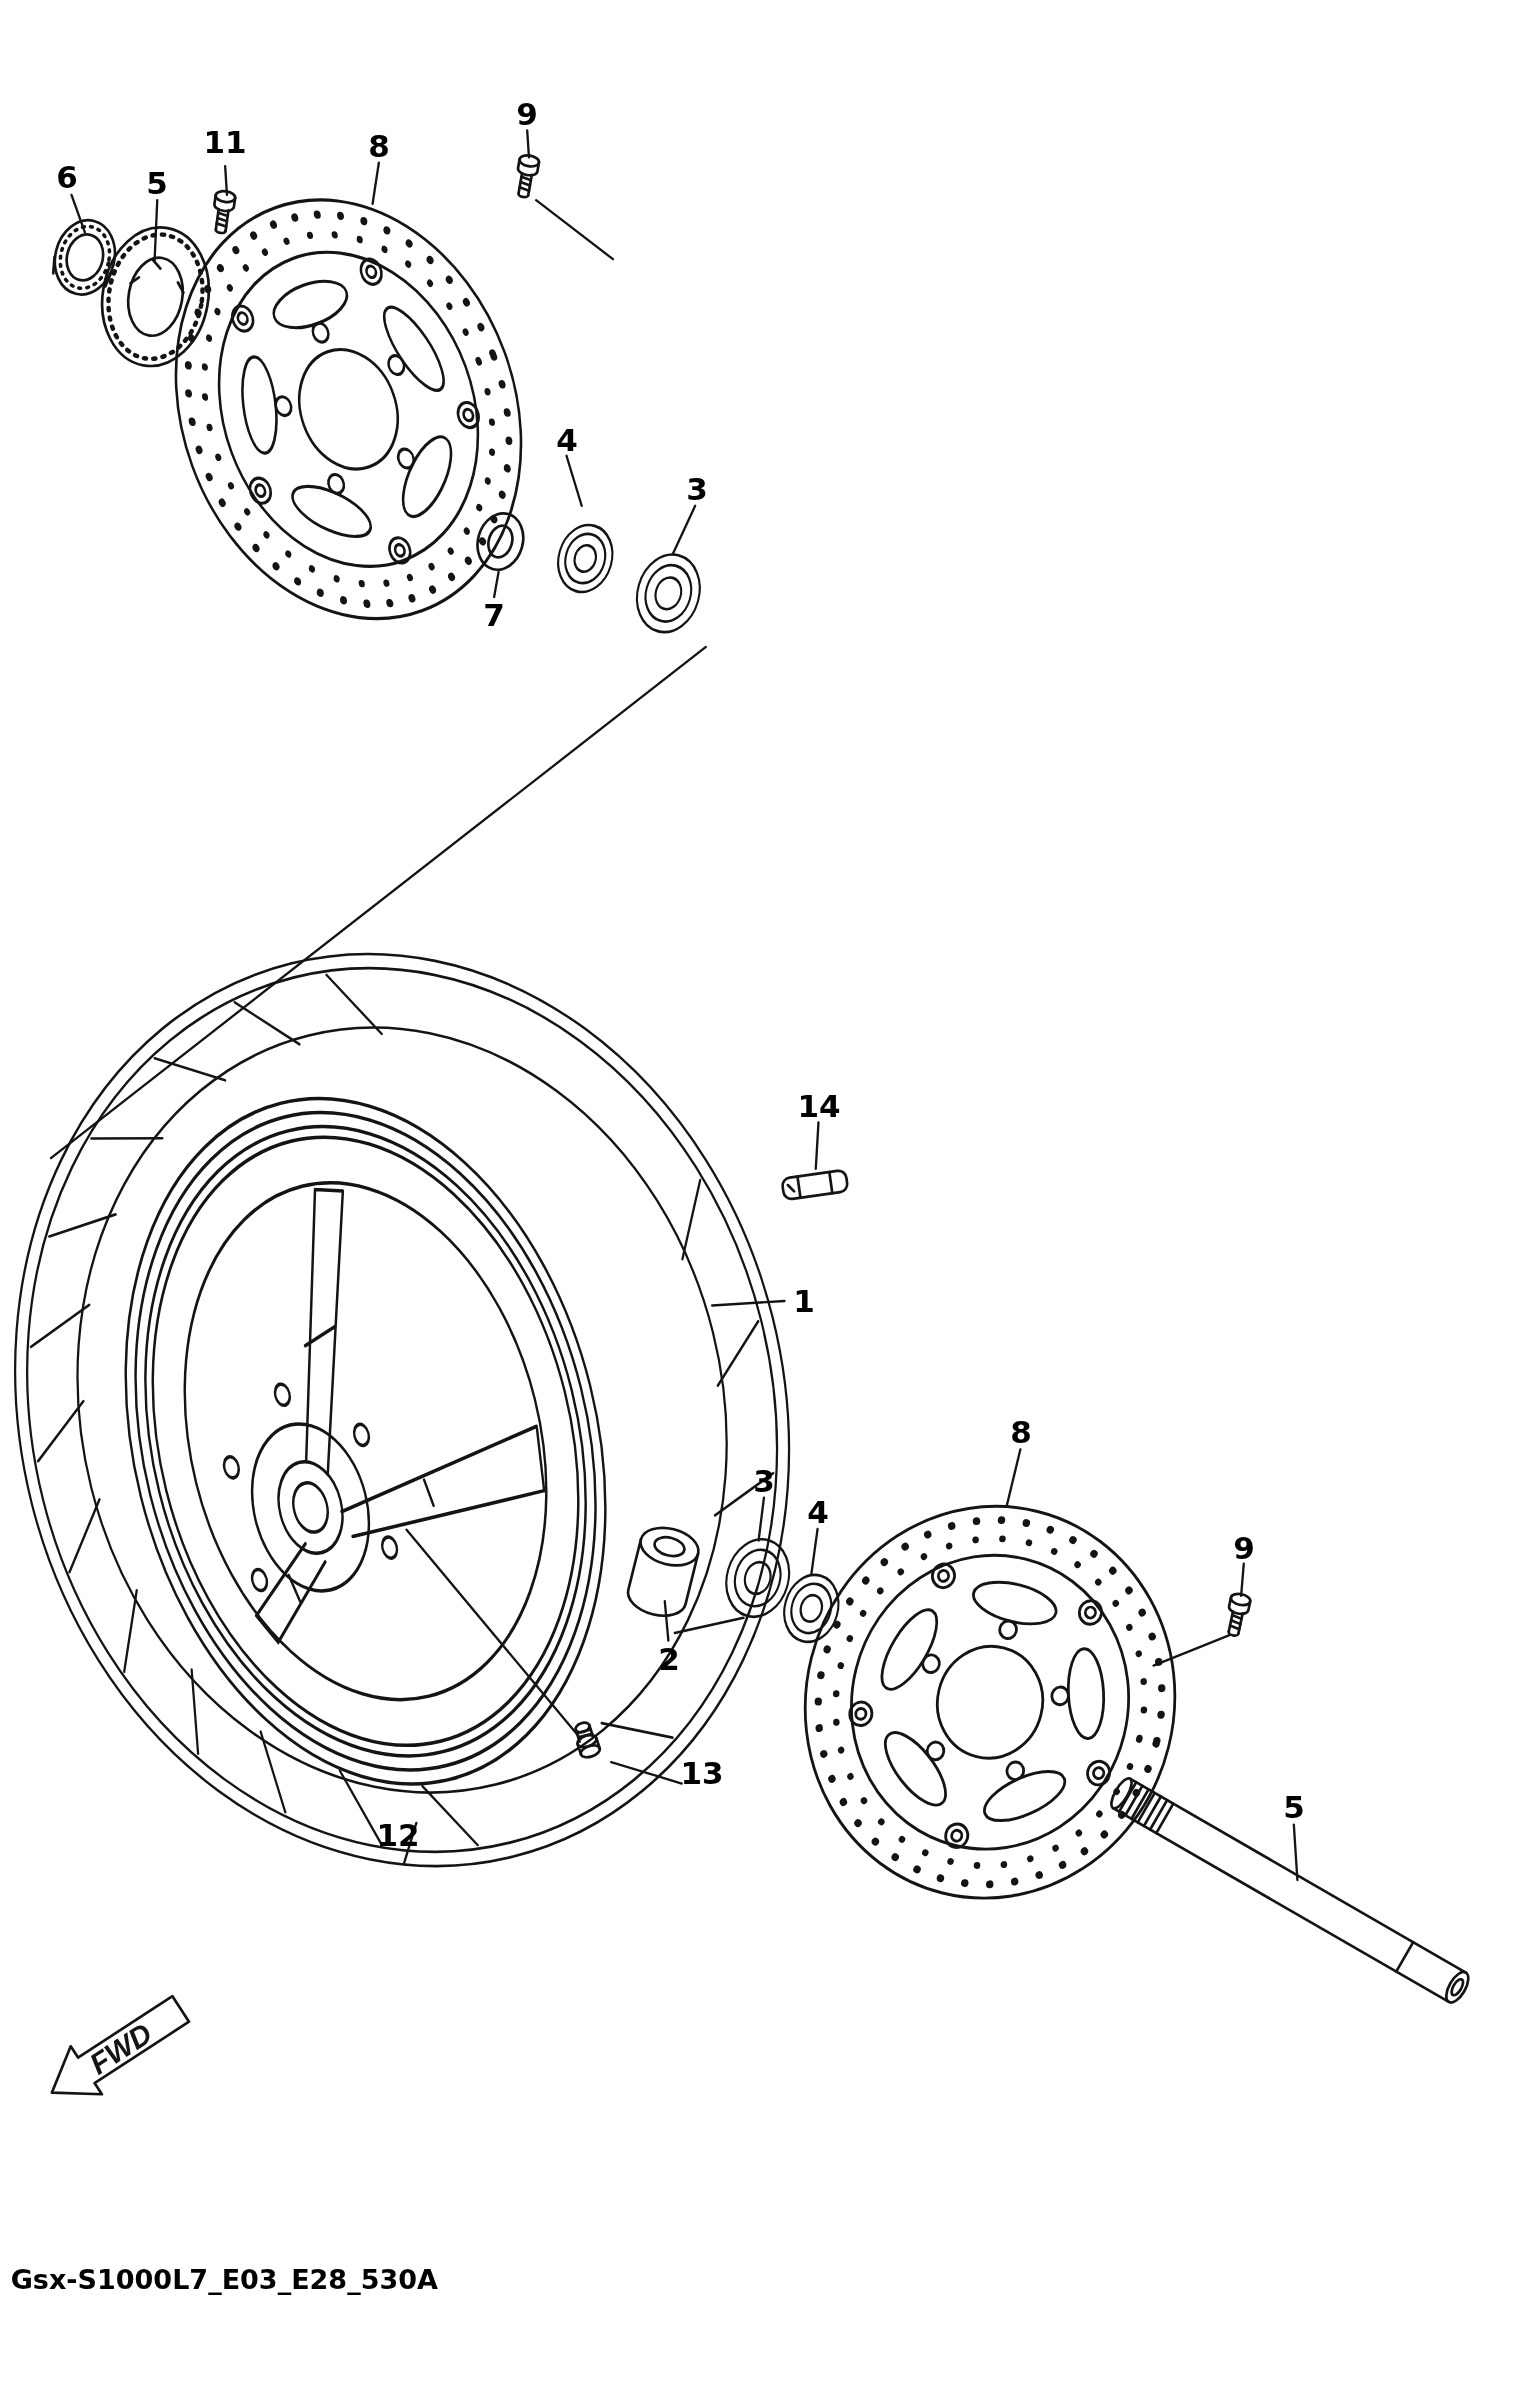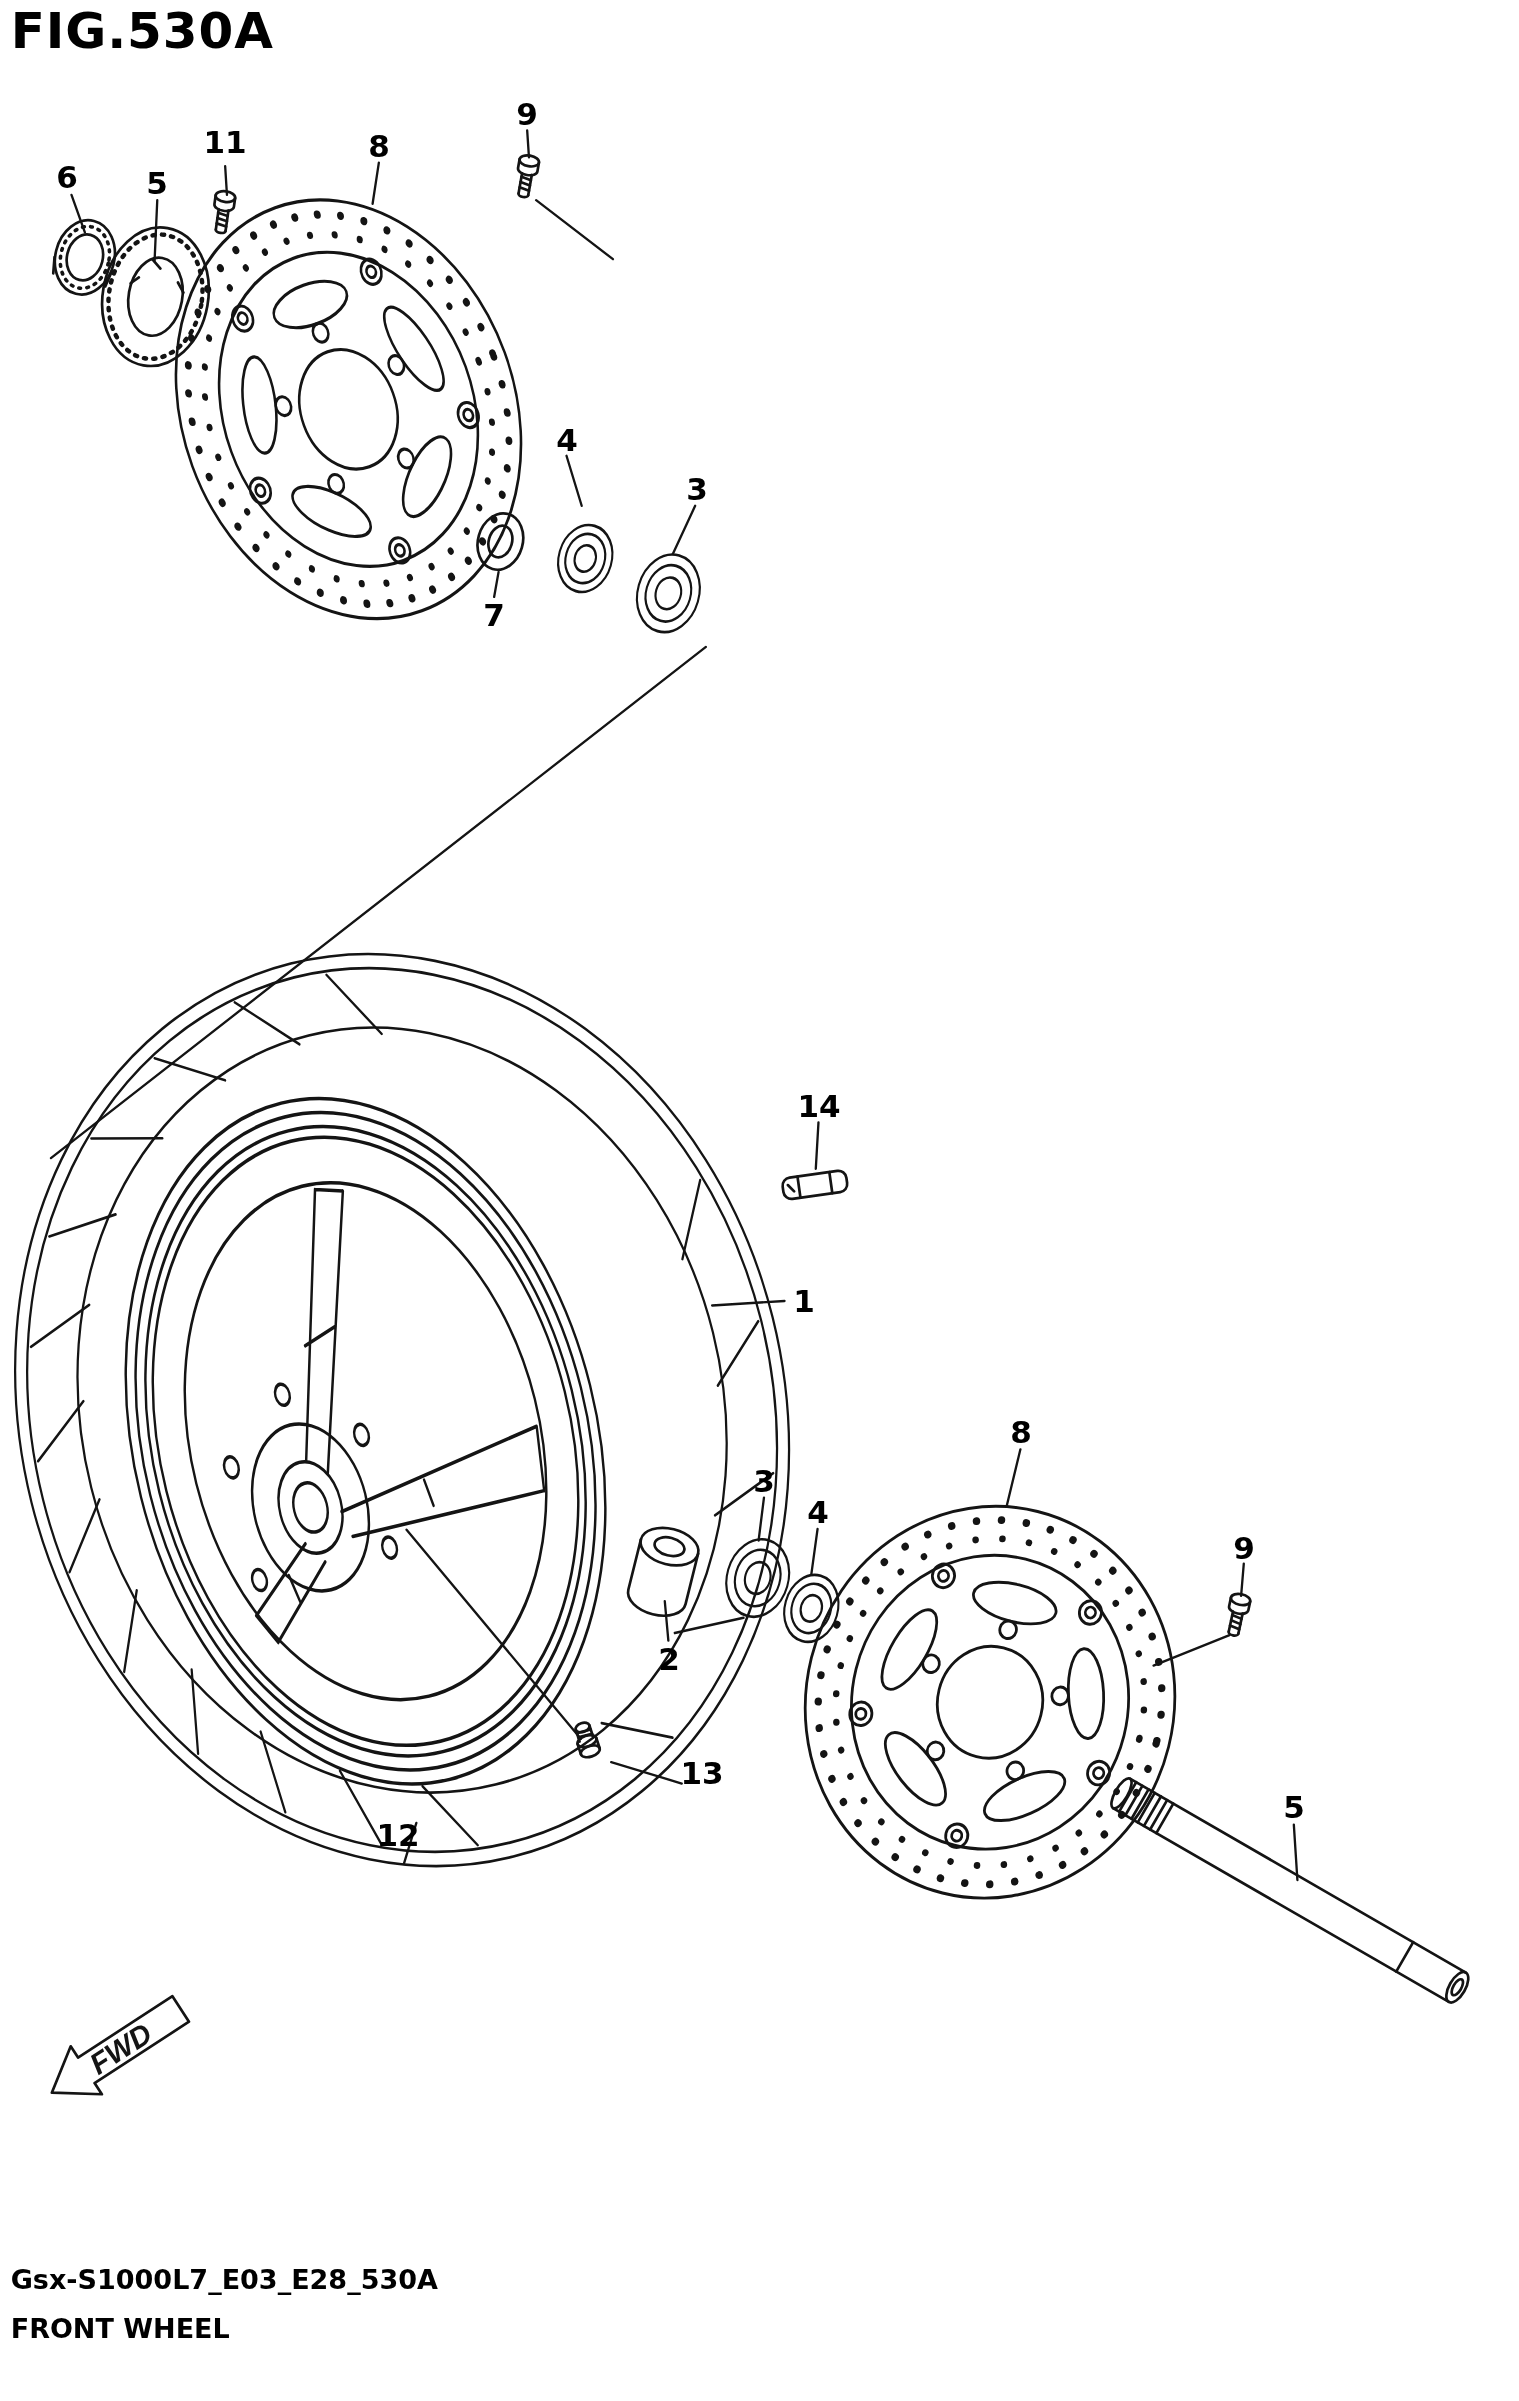--- a/index.html
+++ b/index.html
@@ -13,21 +13,20 @@
   .fwdtext { font:italic 700 33px "Liberation Sans", sans-serif; fill:#141414; stroke:none; }
   .callout { position:absolute; transform:translate(-50%,-50%);
              font-size:31px; font-weight:700; color:#000; white-space:nowrap; }
   .footer { position:absolute; left:10.7px; top:2256px; font-size:27px; line-height:1.8;font-weight:bold; }
 </style>
 </head>
 <body>
 
 <div class="canvas">
 
-  <h1 class="title">FIG.530A</h1>
 
   <svg class="art" width="1519" height="2401" viewBox="0 0 1700 2687" xmlns="http://www.w3.org/2000/svg">
 
     <defs>
       <ellipse id="petal" cx="0" cy="-104" rx="46" ry="19"></ellipse>
       <g id="rivet">
           <circle cx="0" cy="-140" r="12"></circle>
           <circle cx="0" cy="-140" r="5.5"></circle>
         </g>
       <circle id="bolthole" cx="0" cy="-76" r="9"></circle>
@@ -234,17 +233,16 @@
   <span class="callout" style="left:764px; top:1481px">3</span>
   <span class="callout" style="left:818px; top:1512px">4</span>
   <span class="callout" style="left:1244px;top:1548px">9</span>
   <span class="callout" style="left:669px; top:1659px">2</span>
   <span class="callout" style="left:702px; top:1773px">13</span>
   <span class="callout" style="left:1294px;top:1807px">5</span>
   <span class="callout" style="left:398px; top:1835px">12</span>
 
   <div class="footer">
     <div>Gsx-S1000L7_E03_E28_530A</div>
-    <div>FRONT WHEEL</div>
   </div>
 
 </div>
 
 
 </body></html>

